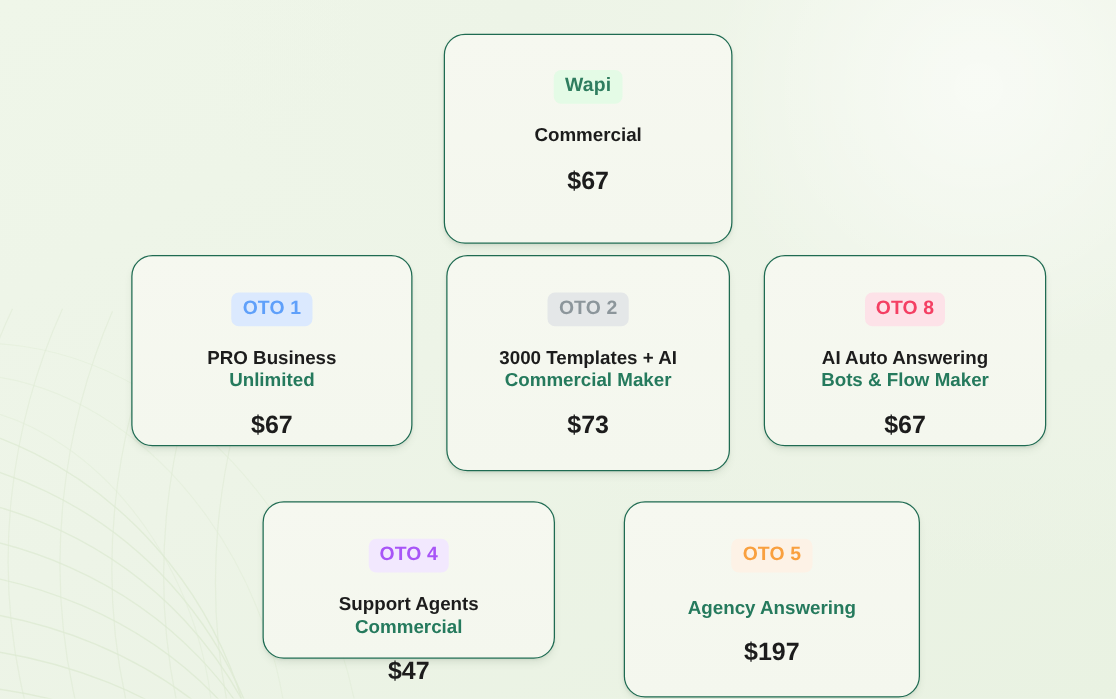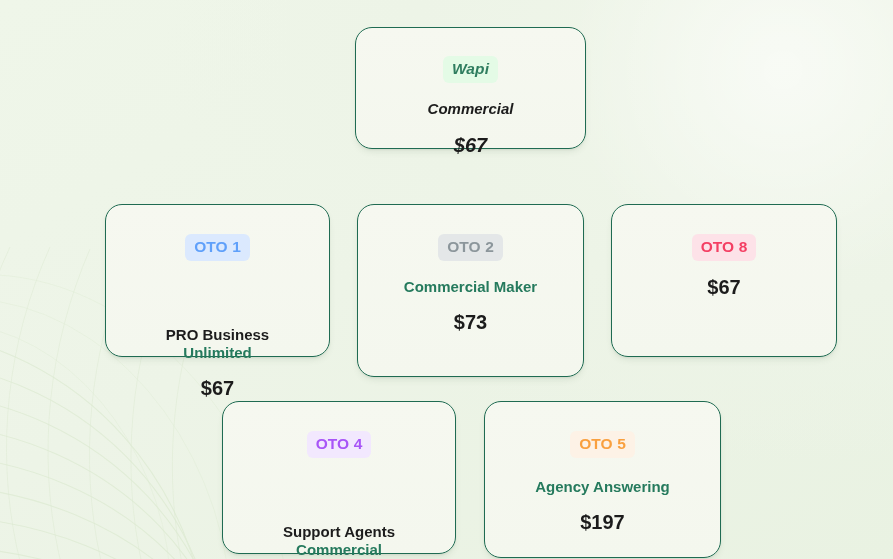--- a/index.html
+++ b/index.html
@@ -68,44 +68,43 @@
     letter-spacing: 0.1px;
     white-space: nowrap;
   }
 
   .line-dark {
     color: #1c1c1c;
     font-size: 15px;
     font-weight: 700;
     line-height: 1.22;
     white-space: nowrap;
-    margin-top: 48px;
   }
   .line-teal {
     color: #257a5d;
     font-size: 15px;
     font-weight: 700;
     line-height: 1.22;
     white-space: nowrap;
   }
   .price {
     color: #1c1c1c;
     font-size: 20px;
     font-weight: 700;
     line-height: 1;
     white-space: nowrap;
   }
 
   
-  #card-wapi   { left: 355px; top: 27px;  width: 231px; height: 122px; font-style: italic; }
+  #card-wapi   { left: 355px; top: 27px;  width: 231px; height: 168px; }
   #card-oto1   { left: 105px; top: 204px; width: 225px; height: 153px; }
   #card-oto2   { left: 357px; top: 204px; width: 227px; height: 173px; }
   #card-oto3   { left: 611px; top: 204px; width: 226px; height: 153px; }
-  #card-oto4   { left: 222px; top: 401px; width: 234px; height: 153px; }
-  #card-oto5   { left: 484px; top: 401px; width: 237px; height: 157px; }
+  #card-oto4   { left: 210px; top: 401px; width: 234px; height: 126px; }
+  #card-oto5   { left: 499px; top: 401px; width: 237px; height: 157px; }
 
   
   #card-wapi .badge { margin-top: 28px; }
   #card-wapi .line-dark { margin-top: 17px; }
   #card-wapi .price { margin-top: 17px; }
 
   .oto-card .badge { margin-top: 29px; }
   .oto-card .title-block { margin-top: 17px; text-align: center; }
   .oto-card .price { margin-top: 16px; }
 
@@ -167,27 +166,32 @@
     <div class="title-block">
       <div class="line-dark">PRO Business</div>
       <div class="line-teal">Unlimited</div>
     </div>
     <span class="price">$67</span>
   </div>
 
   <div class="card oto-card" id="card-oto2">
     <span class="badge" style="color: rgb(140, 150, 155); background: rgb(228, 231, 232);">OTO 2</span>
     <div class="title-block">
+      <div class="line-dark">3000 Templates + AI</div>
       <div class="line-teal">Commercial Maker</div>
     </div>
     <span class="price">$73</span>
   </div>
 
   <div class="card oto-card" id="card-oto3">
     <span class="badge" style="color: rgb(244, 63, 99); background: rgb(253, 226, 232);">OTO 8</span>
+    <div class="title-block">
+      <div class="line-dark">AI Auto Answering</div>
+      <div class="line-teal">Bots &amp; Flow Maker</div>
+    </div>
     <span class="price">$67</span>
   </div>
 
   <div class="card oto-card" id="card-oto4">
     <span class="badge" style="color: rgb(168, 85, 247); background: rgb(242, 232, 254);">OTO 4</span>
     <div class="title-block">
       <div class="line-dark">Support Agents</div>
       <div class="line-teal">Commercial</div>
     </div>
     <span class="price">$47</span>

